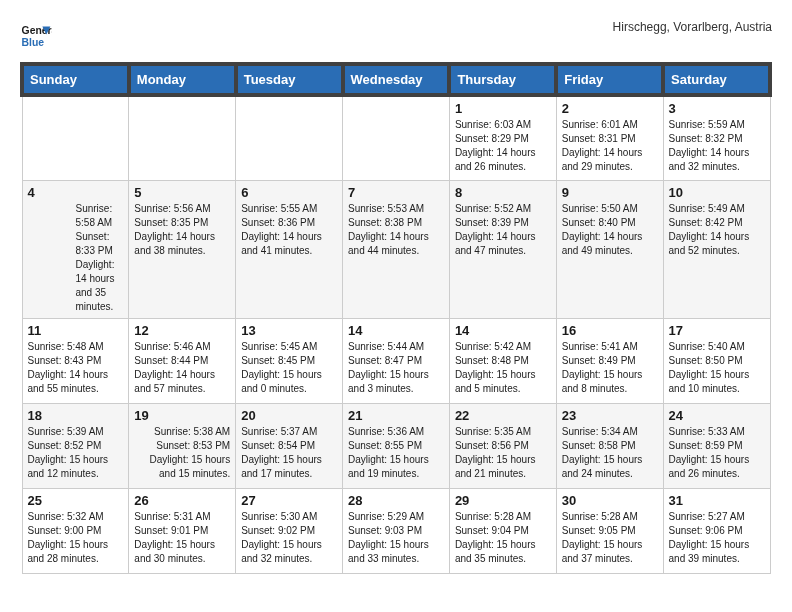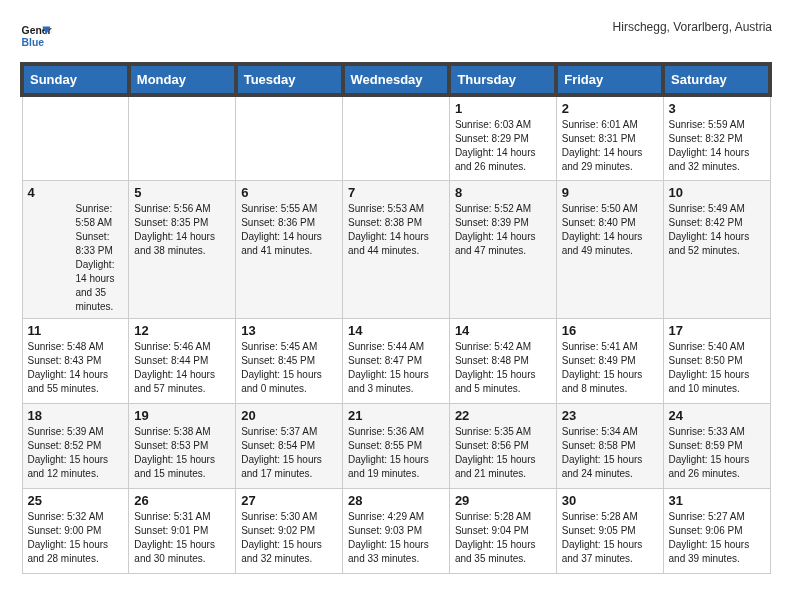--- a/index.html
+++ b/index.html
@@ -239,21 +239,21 @@
       <tr>
         <td>
           <div class="day-num">18</div>
           <div class="day-info" style="white-space: pre-line;">Sunrise: 5:39 AM
 Sunset: 8:52 PM
 Daylight: 15 hours
 and 12 minutes.</div>
         </td>
         <td>
           <div class="day-num">19</div>
-          <div class="day-info" style="white-space: pre-line;">Sunrise: 5:38 AM
+          <div class="day-info" style="white-space: pre-line; text-align: right;">Sunrise: 5:38 AM
 Sunset: 8:53 PM
 Daylight: 15 hours
 and 15 minutes.</div>
         </td>
         <td>
           <div class="day-num">20</div>
           <div class="day-info" style="white-space: pre-line;">Sunrise: 5:37 AM
 Sunset: 8:54 PM
 Daylight: 15 hours
 and 17 minutes.</div>
@@ -304,21 +304,21 @@
         </td>
         <td>
           <div class="day-num">27</div>
           <div class="day-info" style="white-space: pre-line;">Sunrise: 5:30 AM
 Sunset: 9:02 PM
 Daylight: 15 hours
 and 32 minutes.</div>
         </td>
         <td>
           <div class="day-num">28</div>
-          <div class="day-info" style="white-space: pre-line;">Sunrise: 4:29 AM
+          <div class="day-info" style="white-space: pre-line;">Sunrise: 5:29 AM
 Sunset: 9:03 PM
 Daylight: 15 hours
 and 33 minutes.</div>
         </td>
         <td>
           <div class="day-num">29</div>
           <div class="day-info" style="white-space: pre-line;">Sunrise: 5:28 AM
 Sunset: 9:04 PM
 Daylight: 15 hours
 and 35 minutes.</div>

